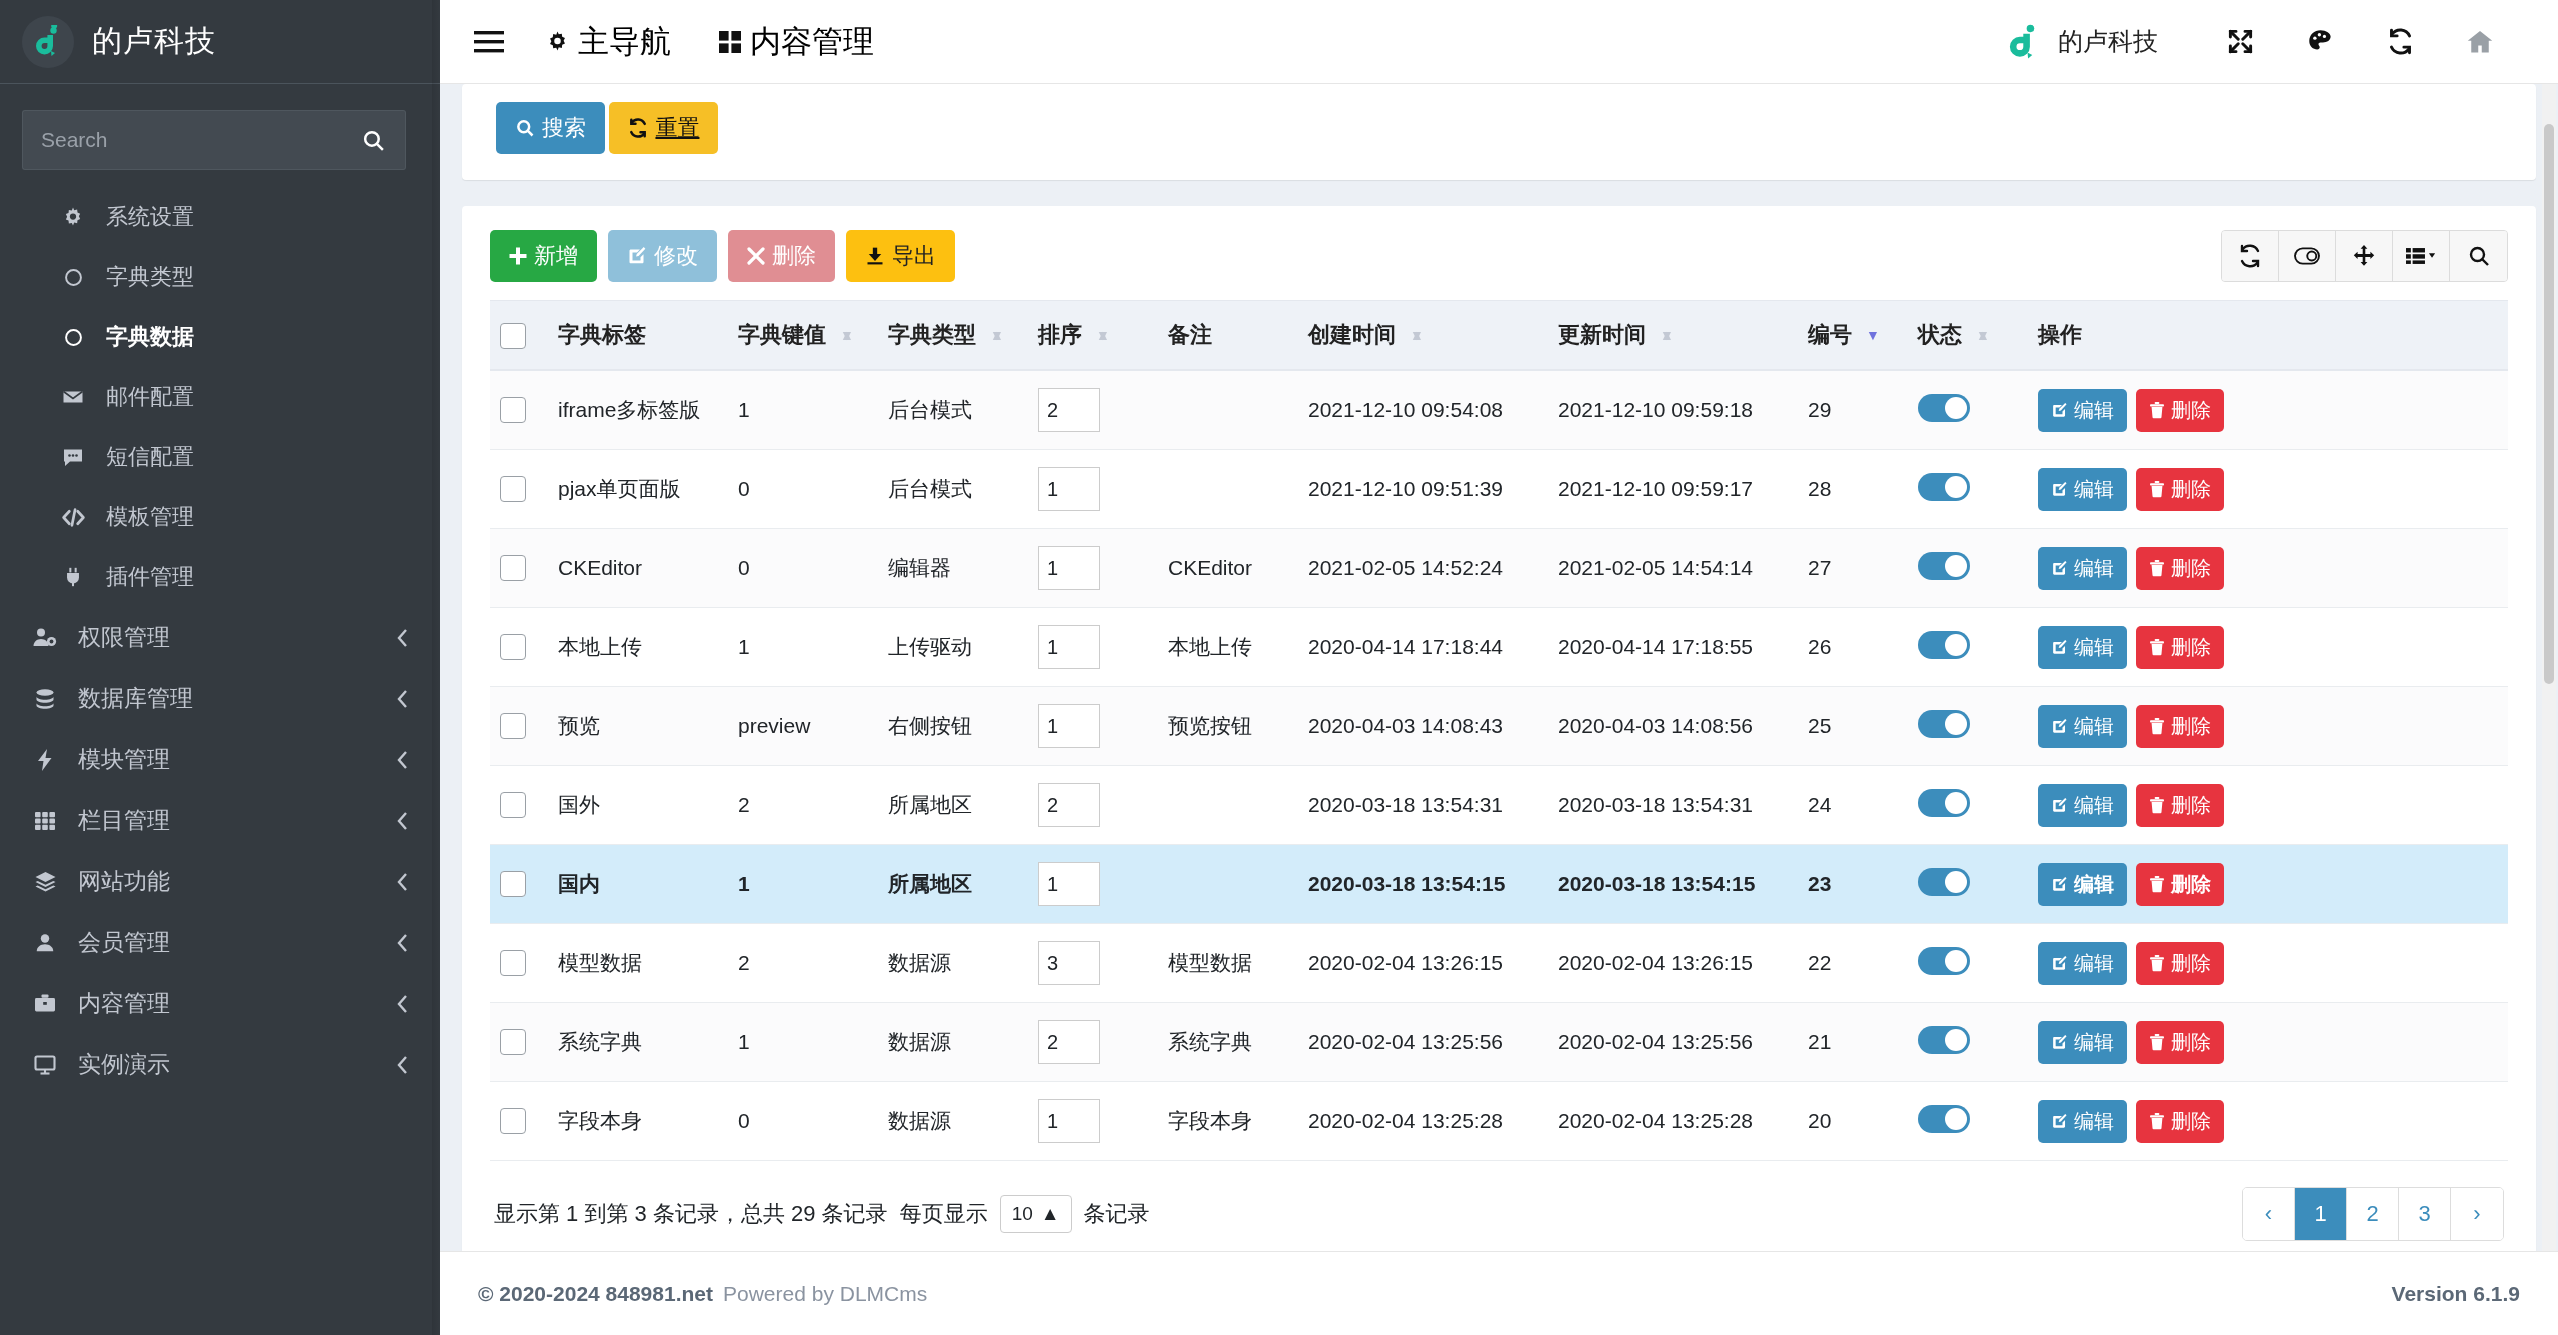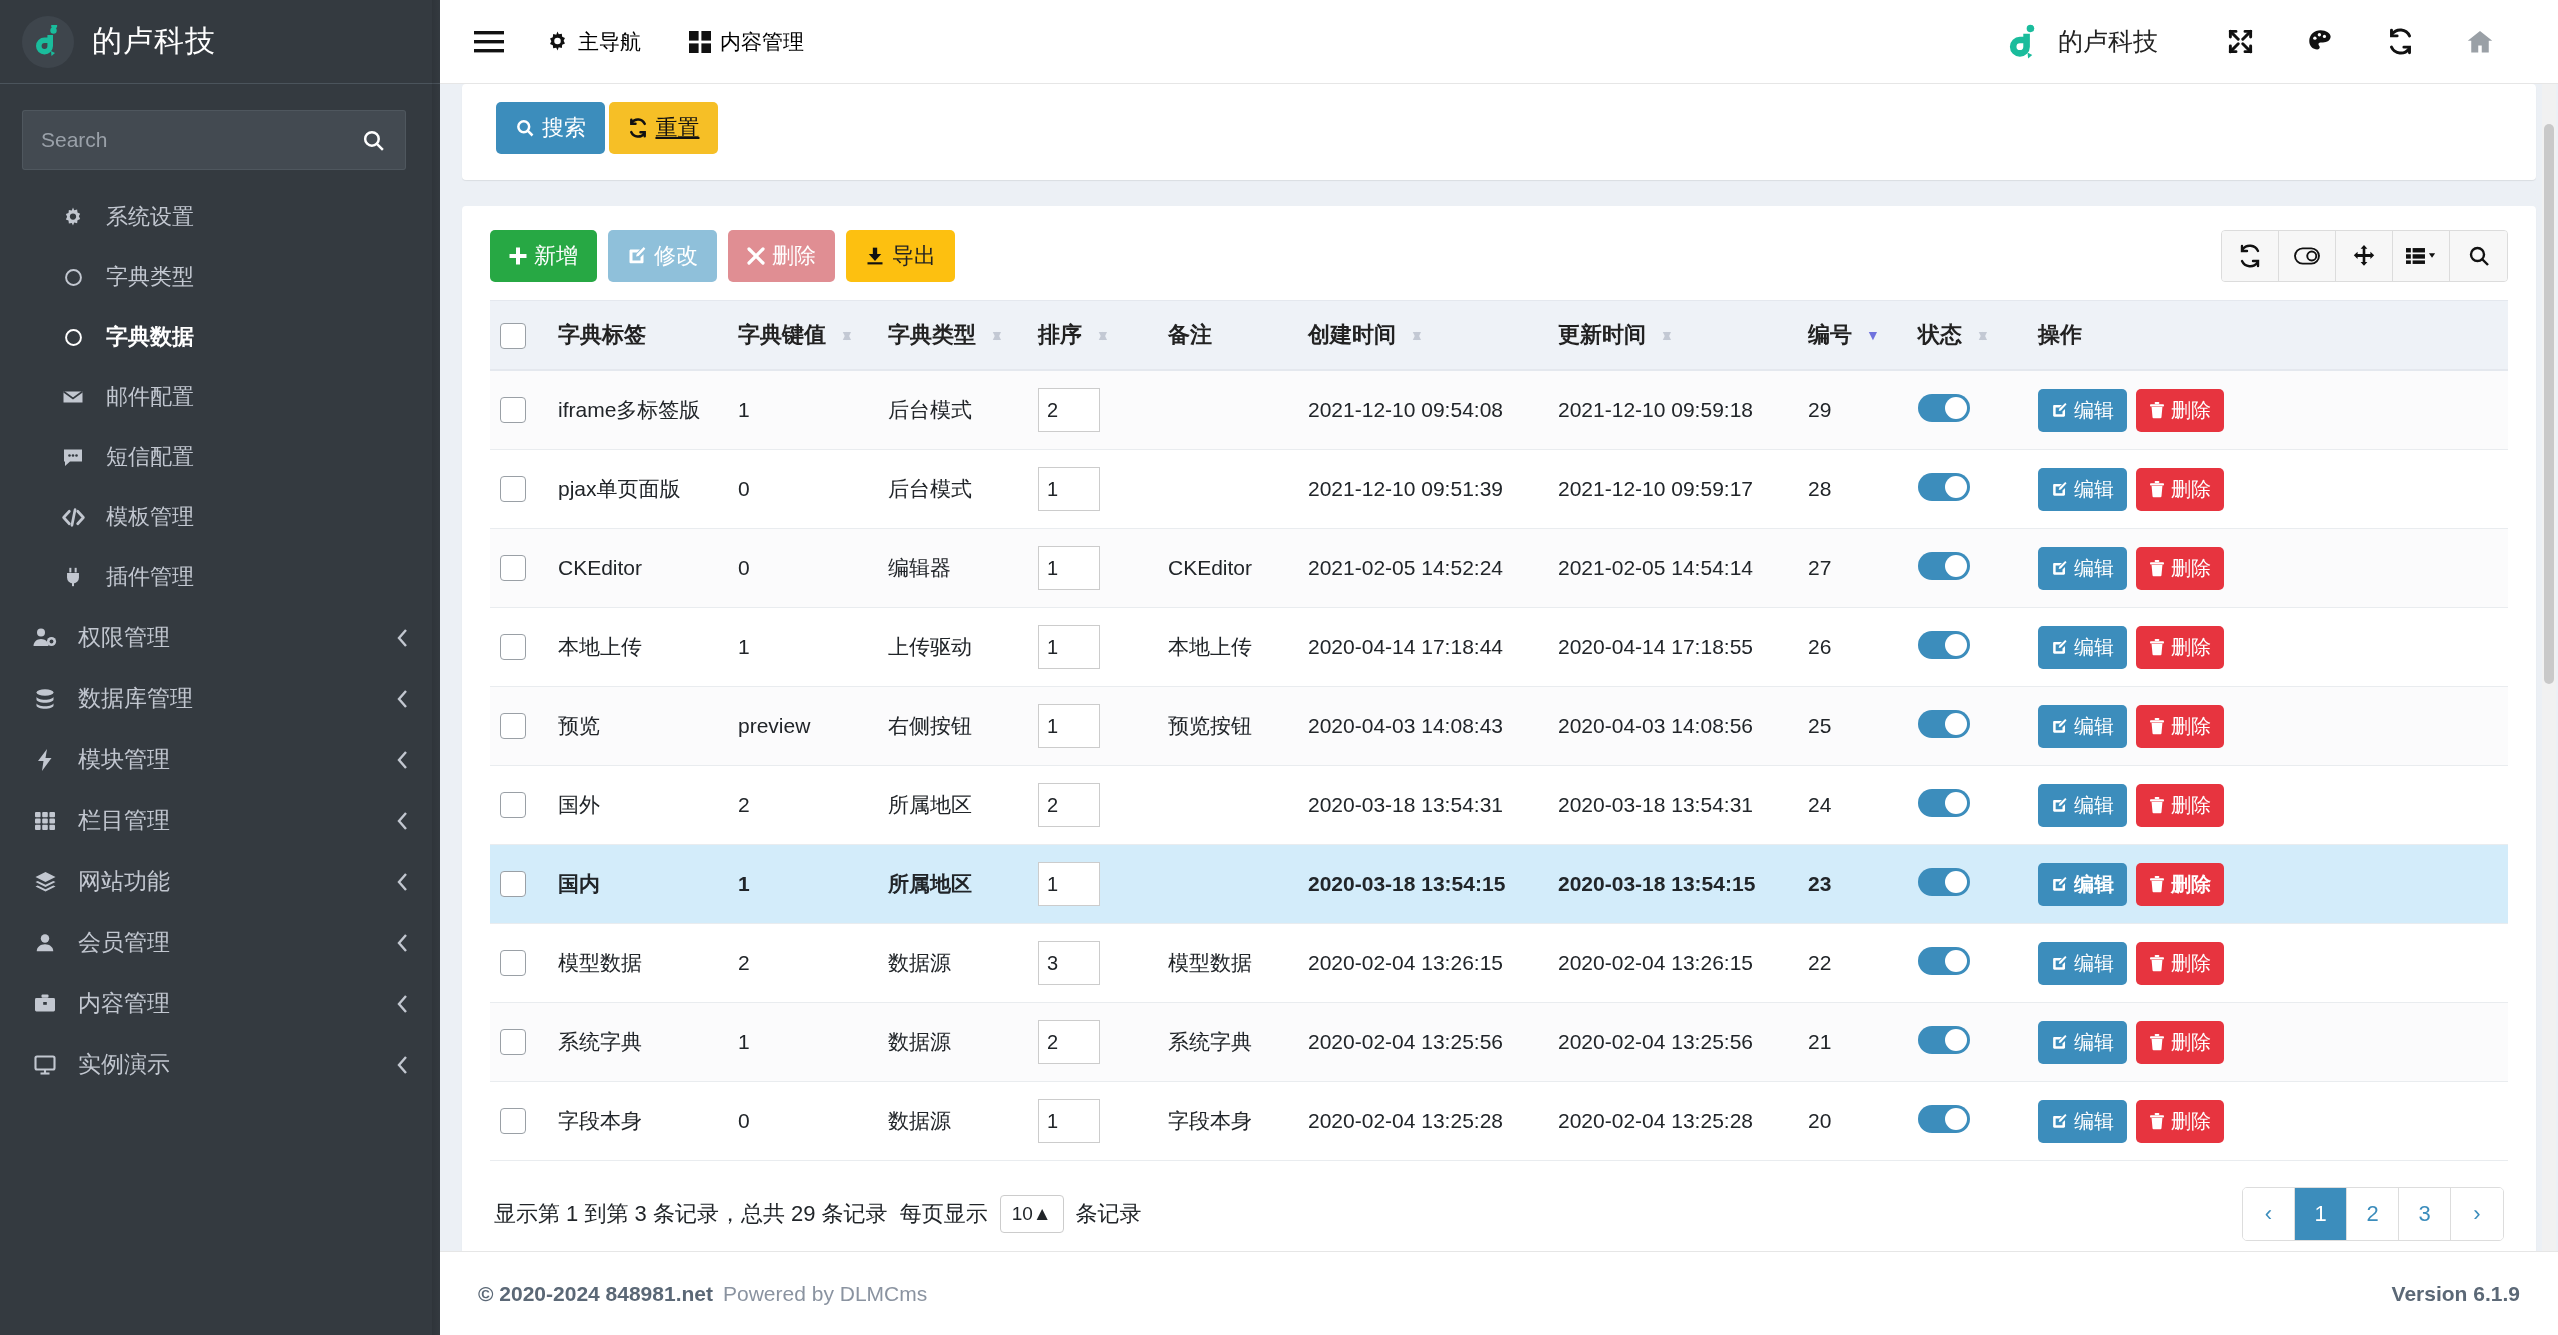--- a/index.html
+++ b/index.html
@@ -48,21 +48,21 @@
   svg{ display:block; }
 
   
   .main{ flex:1; display:flex; flex-direction:column; height:1335px;
          background:#ecf0f5; position:relative; overflow:hidden; }
   .topbar{
     height:84px; background:#fff; display:flex; align-items:center;
     padding:0 38px 0 34px; border-bottom:1px solid #e6e6e6; flex:0 0 84px;
   }
   .topbar .hamb{ font-size:30px; color:#000; cursor:pointer; margin-right:42px; }
-  .topnav-link{ display:flex; align-items:center; gap:9px; font-size:21px;
+  .topnav-link{ display:flex; align-items:center; gap:9px; font-size:31px;
      color:#000; margin-right:48px; cursor:pointer; }
   .topbar .right{ margin-left:auto; display:flex; align-items:center; gap:0; }
   .top-brand{ display:flex; align-items:center; gap:14px; margin-right:42px; }
   .top-brand span{ font-size:25px; color:#222; }
   .topicon{ width:80px; display:flex; align-items:center; justify-content:center; cursor:pointer; }
 
   
   .content{
     flex:1; overflow:hidden; position:relative; padding:0 22px;
   }
@@ -119,21 +119,21 @@
      border-radius:50%; background:#fff; top:3px; right:3px; }
   .opbtns{ display:flex; gap:9px; }
   .op{ display:inline-flex; align-items:center; gap:6px; font-size:20px;
        color:#fff; border-radius:5px; padding:8px 13px; cursor:pointer; }
   .op-edit{ background:#3c8dbc; }
   .op-del{ background:#e7343f; }
 
   .tfoot{ display:flex; align-items:center; padding:26px 4px 22px 4px; }
   .tfoot .info{ font-size:22px; color:#212529; display:flex; align-items:center; gap:12px;}
   .pagesel{ border:1px solid #ccc; border-radius:4px; background:#fff;
-      padding:7px 11px; font-size:19px; display:inline-flex; align-items:center; 
+      padding:7px 11px; font-size:19px; display:inline-flex; align-items:center; gap:8px;
       cursor:pointer; }
   .pager{ margin-left:auto; display:flex; border-radius:5px; overflow:hidden;
       border:1px solid #ddd; }
   .pager a{ min-width:52px; height:52px; display:flex; align-items:center;
       justify-content:center; font-size:22px; color:#3c8dbc; background:#fff;
       border-right:1px solid #ddd; cursor:pointer; text-decoration:none; padding:0 14px;}
   .pager a:last-child{ border-right:none; }
   .pager a.on{ background:#3c8dbc; color:#fff; }
 
   .footer{

